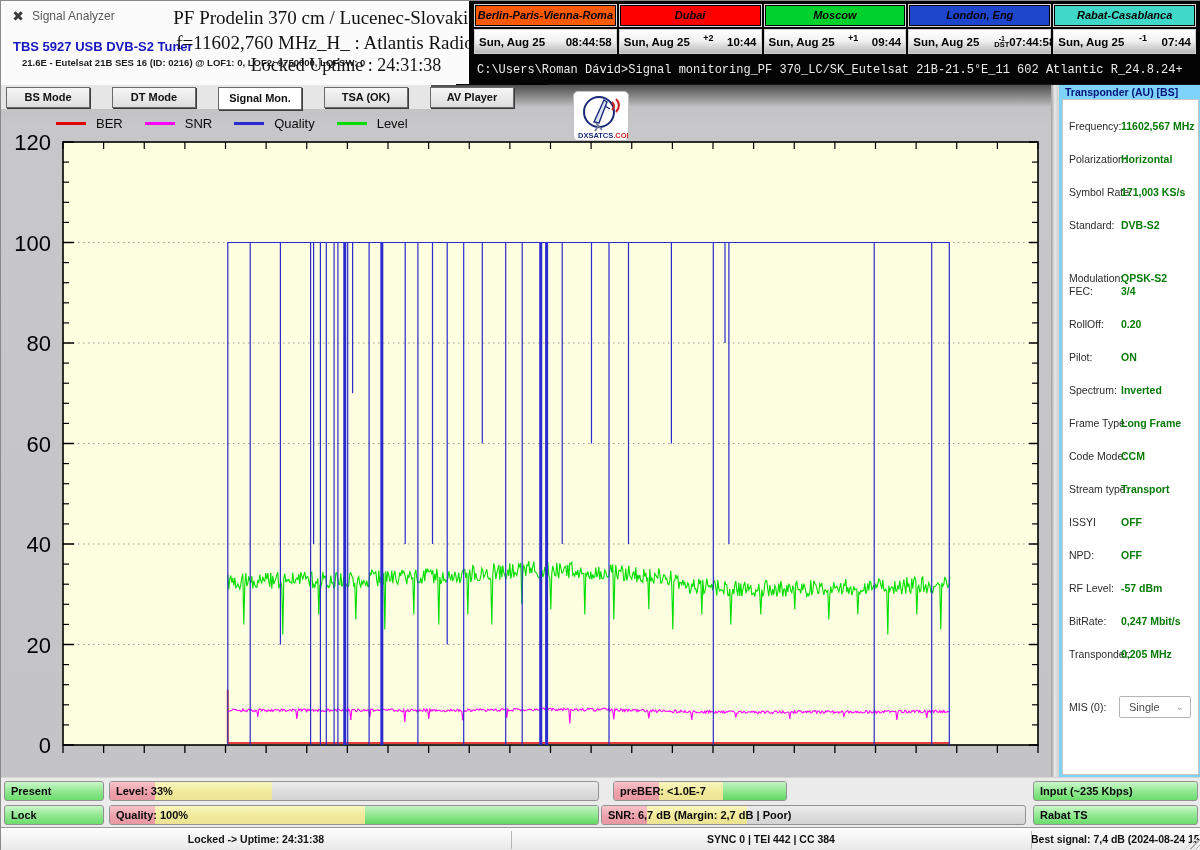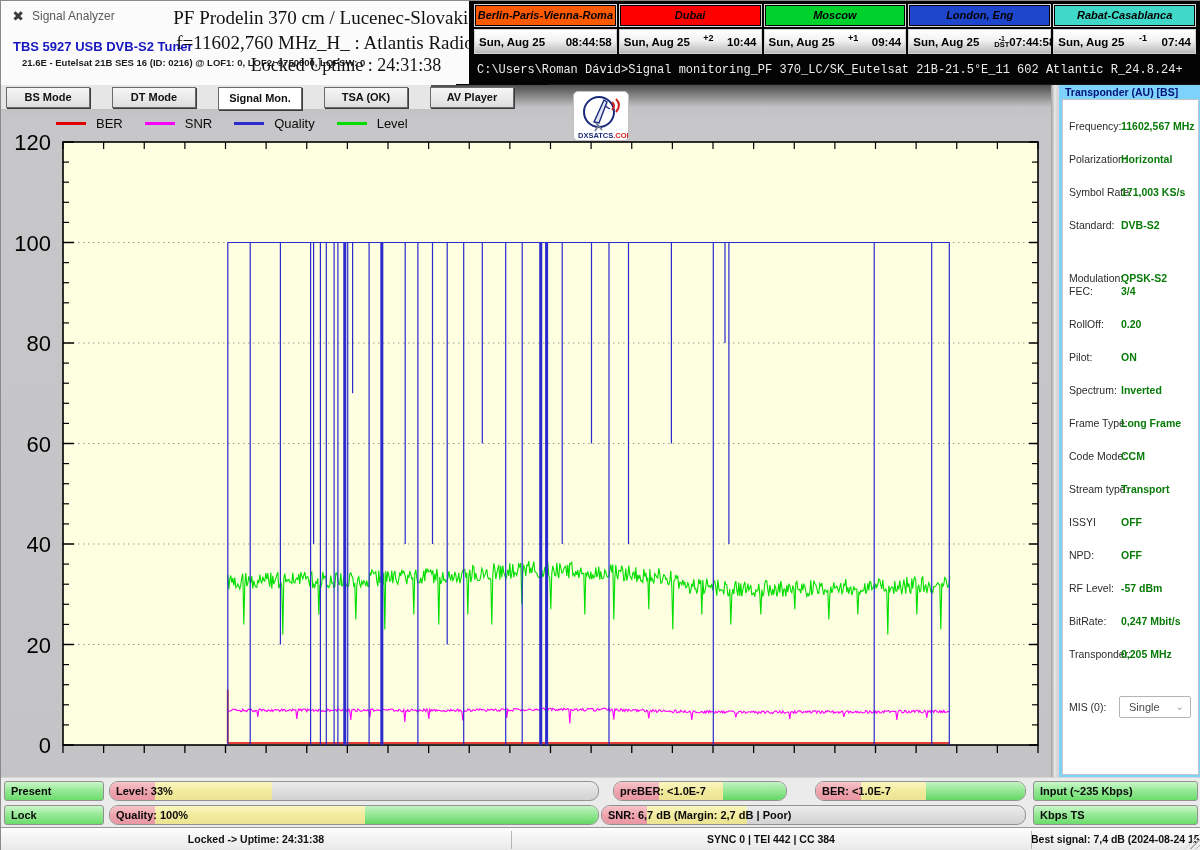--- a/index.html
+++ b/index.html
@@ -58,21 +58,21 @@
   .sb-label { position:absolute; left:6px; top:0; font-size:10.5px; color:#2b2b2b; white-space:nowrap; }
   .sb-value { position:absolute; left:58px; top:0; font-size:10.5px; font-weight:bold; color:#077a07; white-space:nowrap; }
   .sb-mis { position:absolute; left:0; width:135px; }
   .sb-select { position:absolute; left:56px; top:-5px; width:72px; height:22px; background:#fff; border:1px solid #b4b4b4; border-radius:2px; font-size:11px; color:#4a4a4a; line-height:20px; padding-left:9px; }
   .sb-select .chev { position:absolute; right:6px; top:0; color:#9a9a9a; font-size:10px; }
 
   
   .bottom-area { position:absolute; left:0; top:776px; width:1200px; height:50px; background:#ebebeb; border-top:1px solid #d6d6d6; }
   .gbox, .pbar { position:absolute; height:20px; border:1px solid #929292; border-radius:3px; overflow:hidden; }
   .gbox { background:linear-gradient(#cdf7cd 0%, #98ea98 45%, #6cdc6c 100%); }
-  .pbar { background:linear-gradient(#ececec,#d2d2d2);border-radius:9px; }
+  .pbar { background:linear-gradient(#ececec,#d2d2d2); }
   .zone { position:absolute; top:0; bottom:0; }
   .zone.red { background:linear-gradient(#f7c3c9 0%, #eda0aa 60%, #e898a3 100%); }
   .zone.yellow { background:linear-gradient(#faf6c0 0%, #f0e998 60%, #ece395 100%); }
   .zone.green { background:linear-gradient(#c3f2c3 0%, #8fe68f 55%, #62d662 100%); }
   .bar-label { position:absolute; left:6px; top:0; height:20px; line-height:19px; font-size:11px; font-weight:bold; color:#0a0a0a; white-space:nowrap; }
 
   
   .statusbar { position:absolute; left:0; top:826px; width:1200px; height:24px; background:linear-gradient(#fdfdfd,#e8e8e8); border-top:1px solid #979797; }
   .sb-sec { position:absolute; top:0; height:24px; line-height:23px; text-align:center; font-size:10.5px; font-weight:bold; color:#101010; white-space:nowrap; }
   .sb-sep { position:absolute; top:3px; width:1px; height:18px; background:#b5b5b5; }
@@ -420,36 +420,30 @@
         <div class="zone yellow" style="left:45px;width:210px"></div>
         <div class="zone green" style="left:255px;width:235px"></div>
         <span class="bar-label">Quality: 100%</span>
       </div>
       <div class="pbar" style="left: 600px; top: 3px; width: 174px; margin-left: 12px;">
         <div class="zone red" style="left:0;width:45px"></div>
         <div class="zone yellow" style="left:45px;width:64px"></div>
         <div class="zone green" style="left:109px;width:101px"></div>
         <span class="bar-label">preBER: &lt;1.0E-7</span>
       </div>
-      <div class="pbar" style="left: 814px; top: 3px; width: 211px;">
-        <div class="zone red" style="left:0;width:45px"></div>
-        <div class="zone yellow" style="left:45px;width:65px"></div>
-        <div class="zone green" style="left:110px;width:101px"></div>
-        <span class="bar-label">BER: &lt;1.0E-7</span>
-      </div>
       <div class="pbar" style="left: 600px; top: 27px; width: 425px;">
         <div class="zone red" style="left:0;width:45px"></div>
         <div class="zone yellow" style="left:45px;width:100px"></div>
         <span class="bar-label">SNR: 6,7 dB (Margin: 2,7 dB | Poor)</span>
       </div>
       <div class="gbox" style="left: 1032px; top: 3px; width: 165px;">
         <span class="bar-label">Input (~235 Kbps)</span>
       </div>
       <div class="gbox" style="left: 1032px; top: 27px; width: 165px;">
-        <span class="bar-label">Kbps TS</span>
+        <span class="bar-label">Rabat TS</span>
       </div>
     </div>
 
   <div class="statusbar">
     <div class="sb-sec" style="left:0;width:510px;">Locked -&gt; Uptime: 24:31:38</div>
     <div class="sb-sec" style="left:510px;width:520px;">SYNC 0 | TEI 442 | CC 384</div>
     <div class="sb-sec" style="left:1030px;width:155px;">Best signal: 7,4 dB (2024-08-24 15:13)</div>
     <div class="sb-sep" style="left:510px;"></div>
     <div class="sb-sep" style="left:1030px;"></div>
     <div class="grip"></div>

